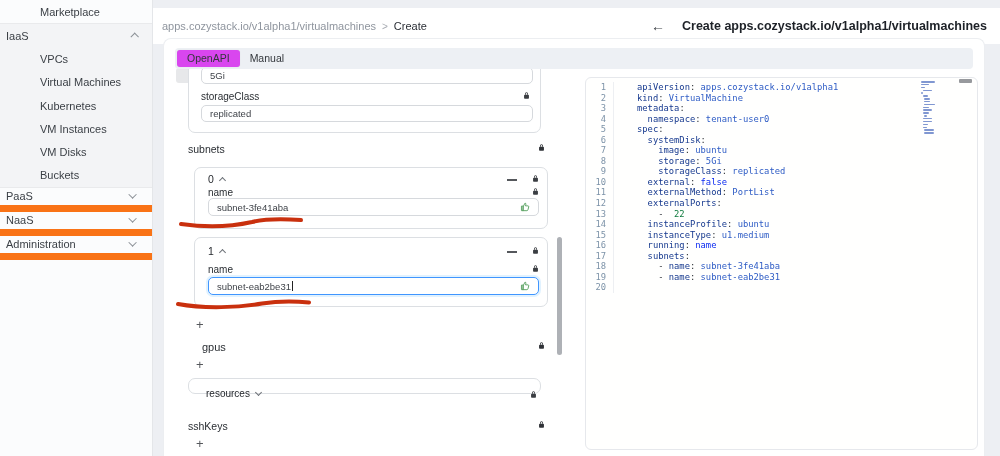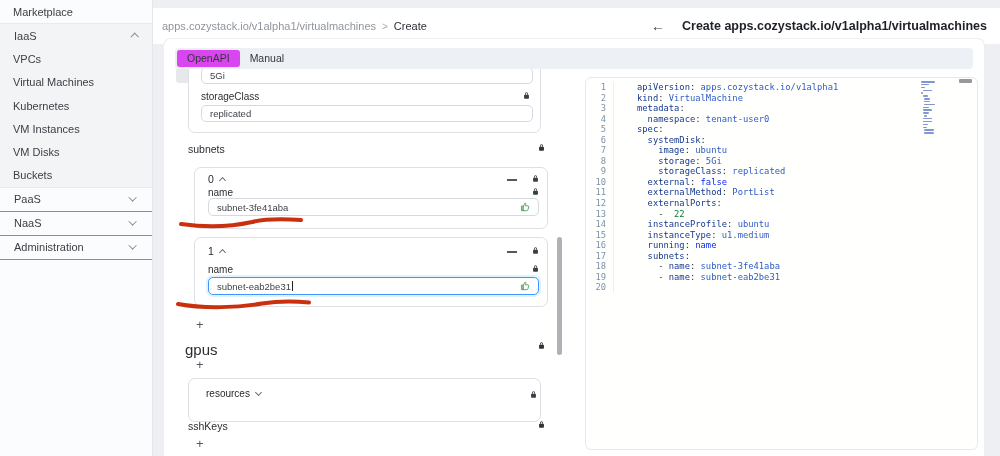--- a/index.html
+++ b/index.html
@@ -3,25 +3,25 @@
 <meta charset="utf-8">
 <style>
   * { margin:0; padding:0; box-sizing:border-box; }
   html,body { width:1000px; height:456px; overflow:hidden; }
   body { font-family:"Liberation Sans", sans-serif; background:#edeff3; position:relative; color:#2b2f36; }
   .abs { position:absolute; }
 
   
   #sidebar { left:0; top:0; width:153px; height:456px; background:#fbfcfd; border-right:1px solid #e4e6e9; z-index:5; }
   .side-row { display:flex; align-items:center; font-size:11px; color:#3a3f45; cursor:pointer; }
-  .side-row.lvl0 { padding-left:14px; height:23.5px; }
-  .side-row.lvl1 { padding-left:13px; height:23.2px; }
+  .side-row.lvl0 { padding-left:6px; height:23.5px; }
+  .side-row.lvl1 { padding-left:40px; height:23.2px; }
   .side-group-top { border-bottom:1px solid #e9eaec; }
   .side-group-iaas { background:#f3f4f6; border-bottom:1px solid #e9eaec; }
-  .side-group-bottom .side-row { border-bottom:1px solid #f97316; height:24px; }
+  .side-group-bottom .side-row { border-bottom:7px solid #f97316; height:24px; }
   .chev { margin-left:auto; margin-right:15px; width:6px; height:6px; border-left:1.4px solid #8b9096; border-bottom:1.4px solid #8b9096; }
   .chev.up { transform:rotate(135deg) translate(0,-1px); }
   .chev.down { transform:rotate(-45deg) translate(0,-2px); }
 
   
   #toolbar { left:153px; top:8px; width:847px; height:36px; background:#ffffff; display:flex; align-items:center; }
   #breadcrumb { font-size:11px; padding-left:9px; display:flex; gap:6px; align-items:center; }
   .bc-muted { color:#8f959e; }
   .bc-sep { color:#a7abb2; font-size:10px; }
   .bc-current { color:#2b2f36; }
@@ -218,28 +218,28 @@
       <span>subnet-eab2be31</span>
         <span class="caret"></span>
       <svg class="thumb-icon" width="11" height="11" viewBox="0 0 24 24" fill="none" stroke="#55a05e" stroke-width="2" stroke-linejoin="round" stroke-linecap="round">
           <path d="M4 10h3v10H4z M7 11l4-7.5c1.2 0 2.2.9 1.8 2.5L12 9.5h5.4c1.2 0 2 1 1.7 2.1l-1.7 6.4c-.3 1.1-1.1 2-2.3 2H7z"></path>
         </svg>
     </div>
   </div>
 
   <div class="plusbtn" style="left:21px; top:250px;">+</div>
 
-  <div class="field-label" style="left:10px; top:273px; font-size:15px;">gpus</div>
+  <div class="field-label" style="left:27px; top:273px; font-size:11px;">gpus</div>
   <svg class="lock" style="left:362px; top:273px;" width="9" height="9" viewBox="0 0 24 24">
       <path fill="#2f3237" d="M12 3a4 4 0 0 0-4 4v3h2.2V7a1.8 1.8 0 1 1 3.6 0v3H16V7a4 4 0 0 0-4-4z"></path>
       <rect x="5.5" y="10" width="13" height="10.5" rx="2" fill="#2f3237"></rect>
     </svg>
   <div class="plusbtn" style="left:21px; top:290px;">+</div>
 
-  <div class="fcard" style="left:13px; top:310px; width:353px; height:44px;">
+  <div class="fcard" style="left:13px; top:310px; width:353px; height:16px;">
     <div class="item-head" style="left:17px; top:9px; font-size:10px;">
       <span>resources</span>
       <span class="schev down"></span>
     </div>
     <svg class="lock" style="left:340px; top:11px;" width="9" height="9" viewBox="0 0 24 24">
         <path fill="#3a3d42" d="M12 3a4 4 0 0 0-4 4v3h2.2V7a1.8 1.8 0 1 1 3.6 0v3H16V7a4 4 0 0 0-4-4z"></path>
         <rect x="5.5" y="10" width="13" height="10.5" rx="2" fill="#3a3d42"></rect>
       </svg>
   </div>
 

